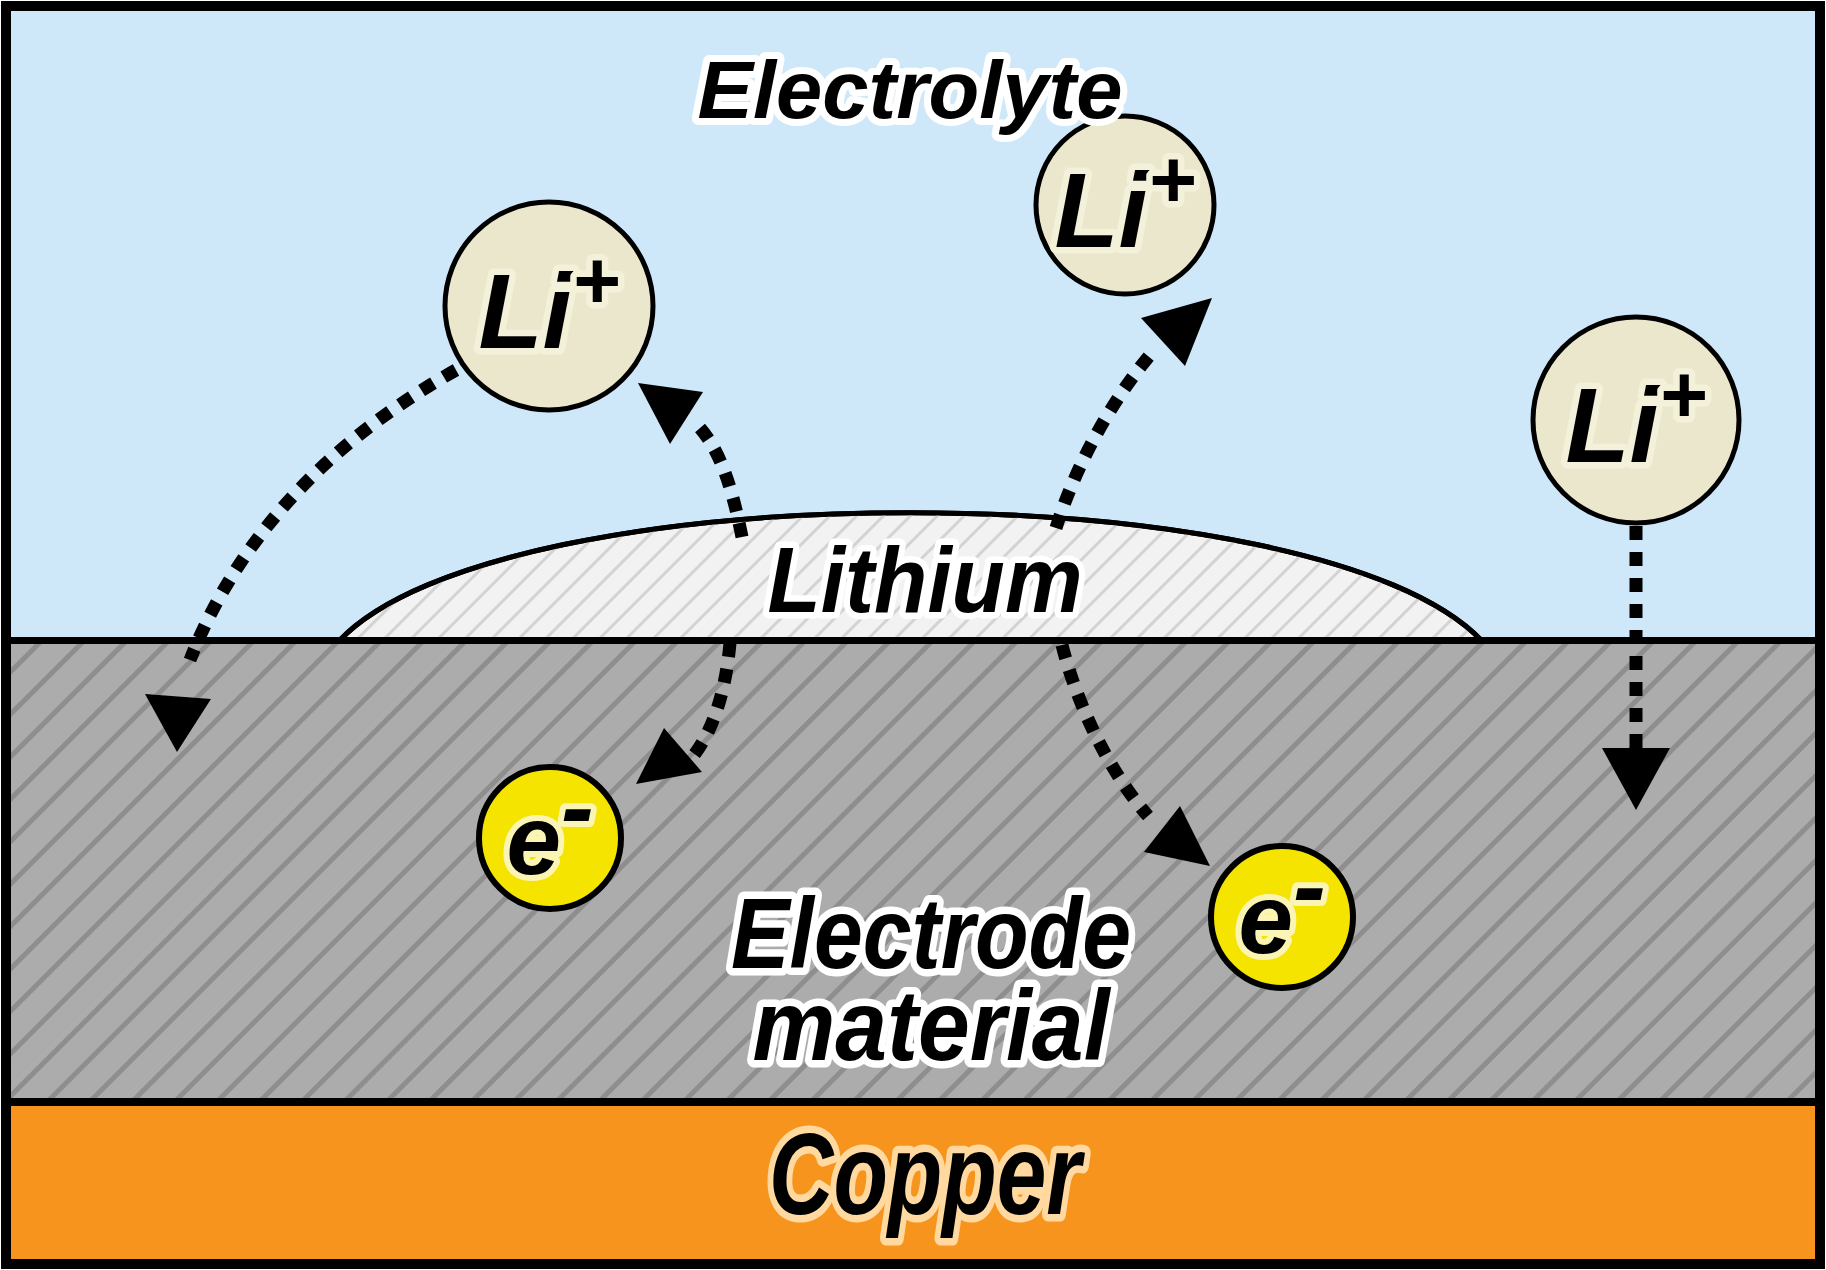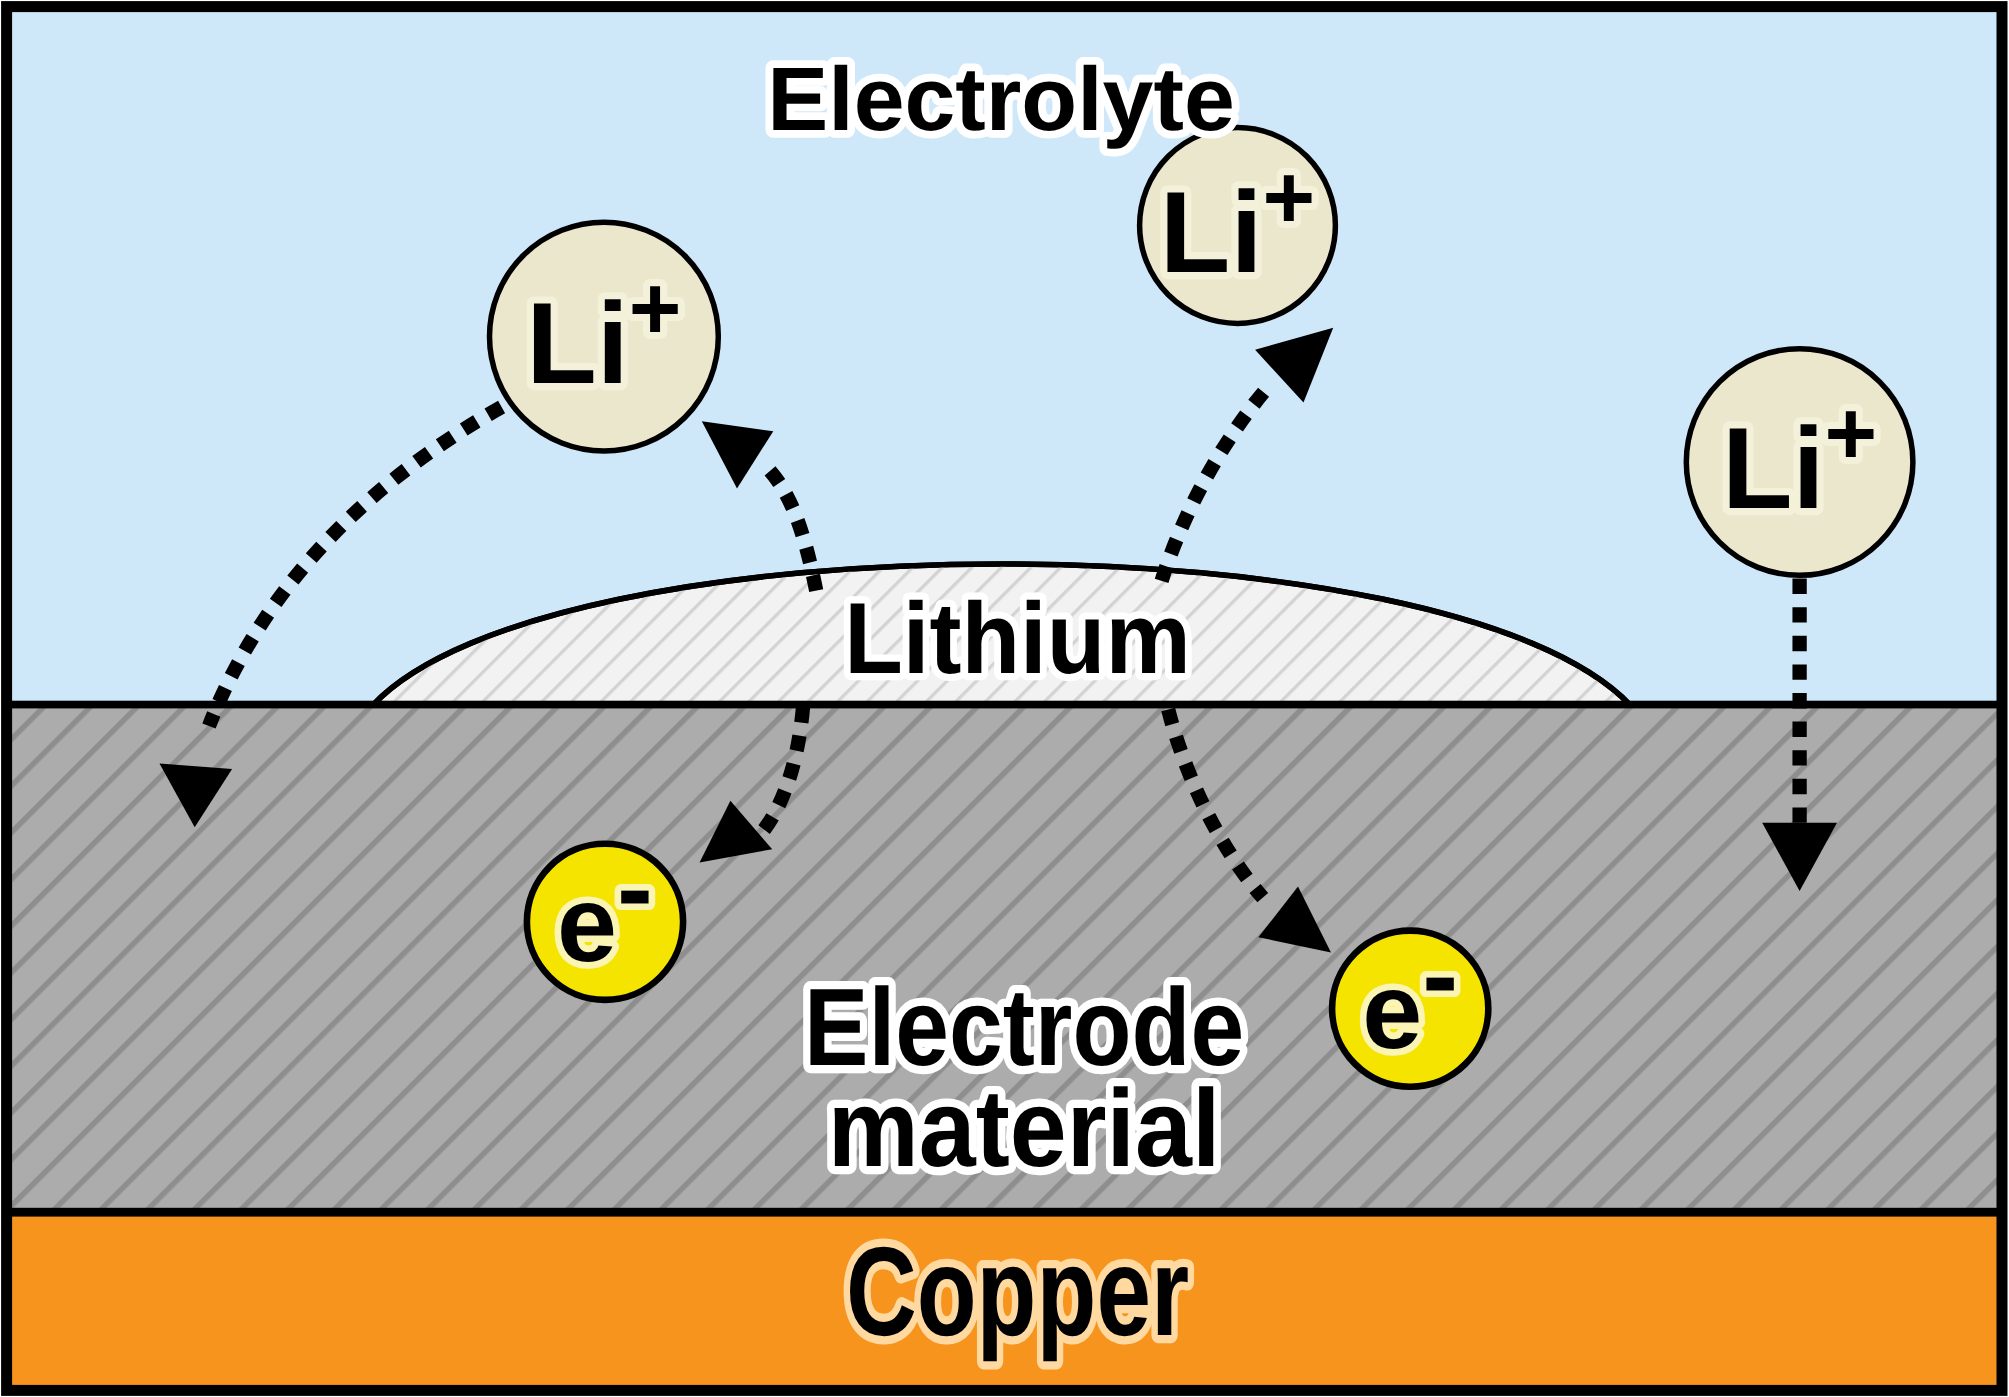--- a/index.html
+++ b/index.html
@@ -1,16 +1,16 @@
 <!DOCTYPE html>
 <html><head>
 <meta charset="utf-8">
 <style>
   html,body{margin:0;padding:0;background:#ffffff;}
-  .stage{position:relative;width:1826px;height:1270px;font-family:"Liberation Sans",sans-serif;}
+  .stage{position:relative;width:1826px;height:1270px;font-family:"Liberation Sans",sans-serif;font-style:italic;}
   svg{display:block;}
   text{font-family:"Liberation Sans",sans-serif;font-weight:bold;}
 </style>
 </head>
 <body>
 
 <div class="stage">
 <svg width="1826" height="1270" viewBox="0 0 1826 1270" xmlns="http://www.w3.org/2000/svg">
   <defs>
     <pattern id="hatchElectrode" patternUnits="userSpaceOnUse" width="30" height="30" patternTransform="rotate(45)">

